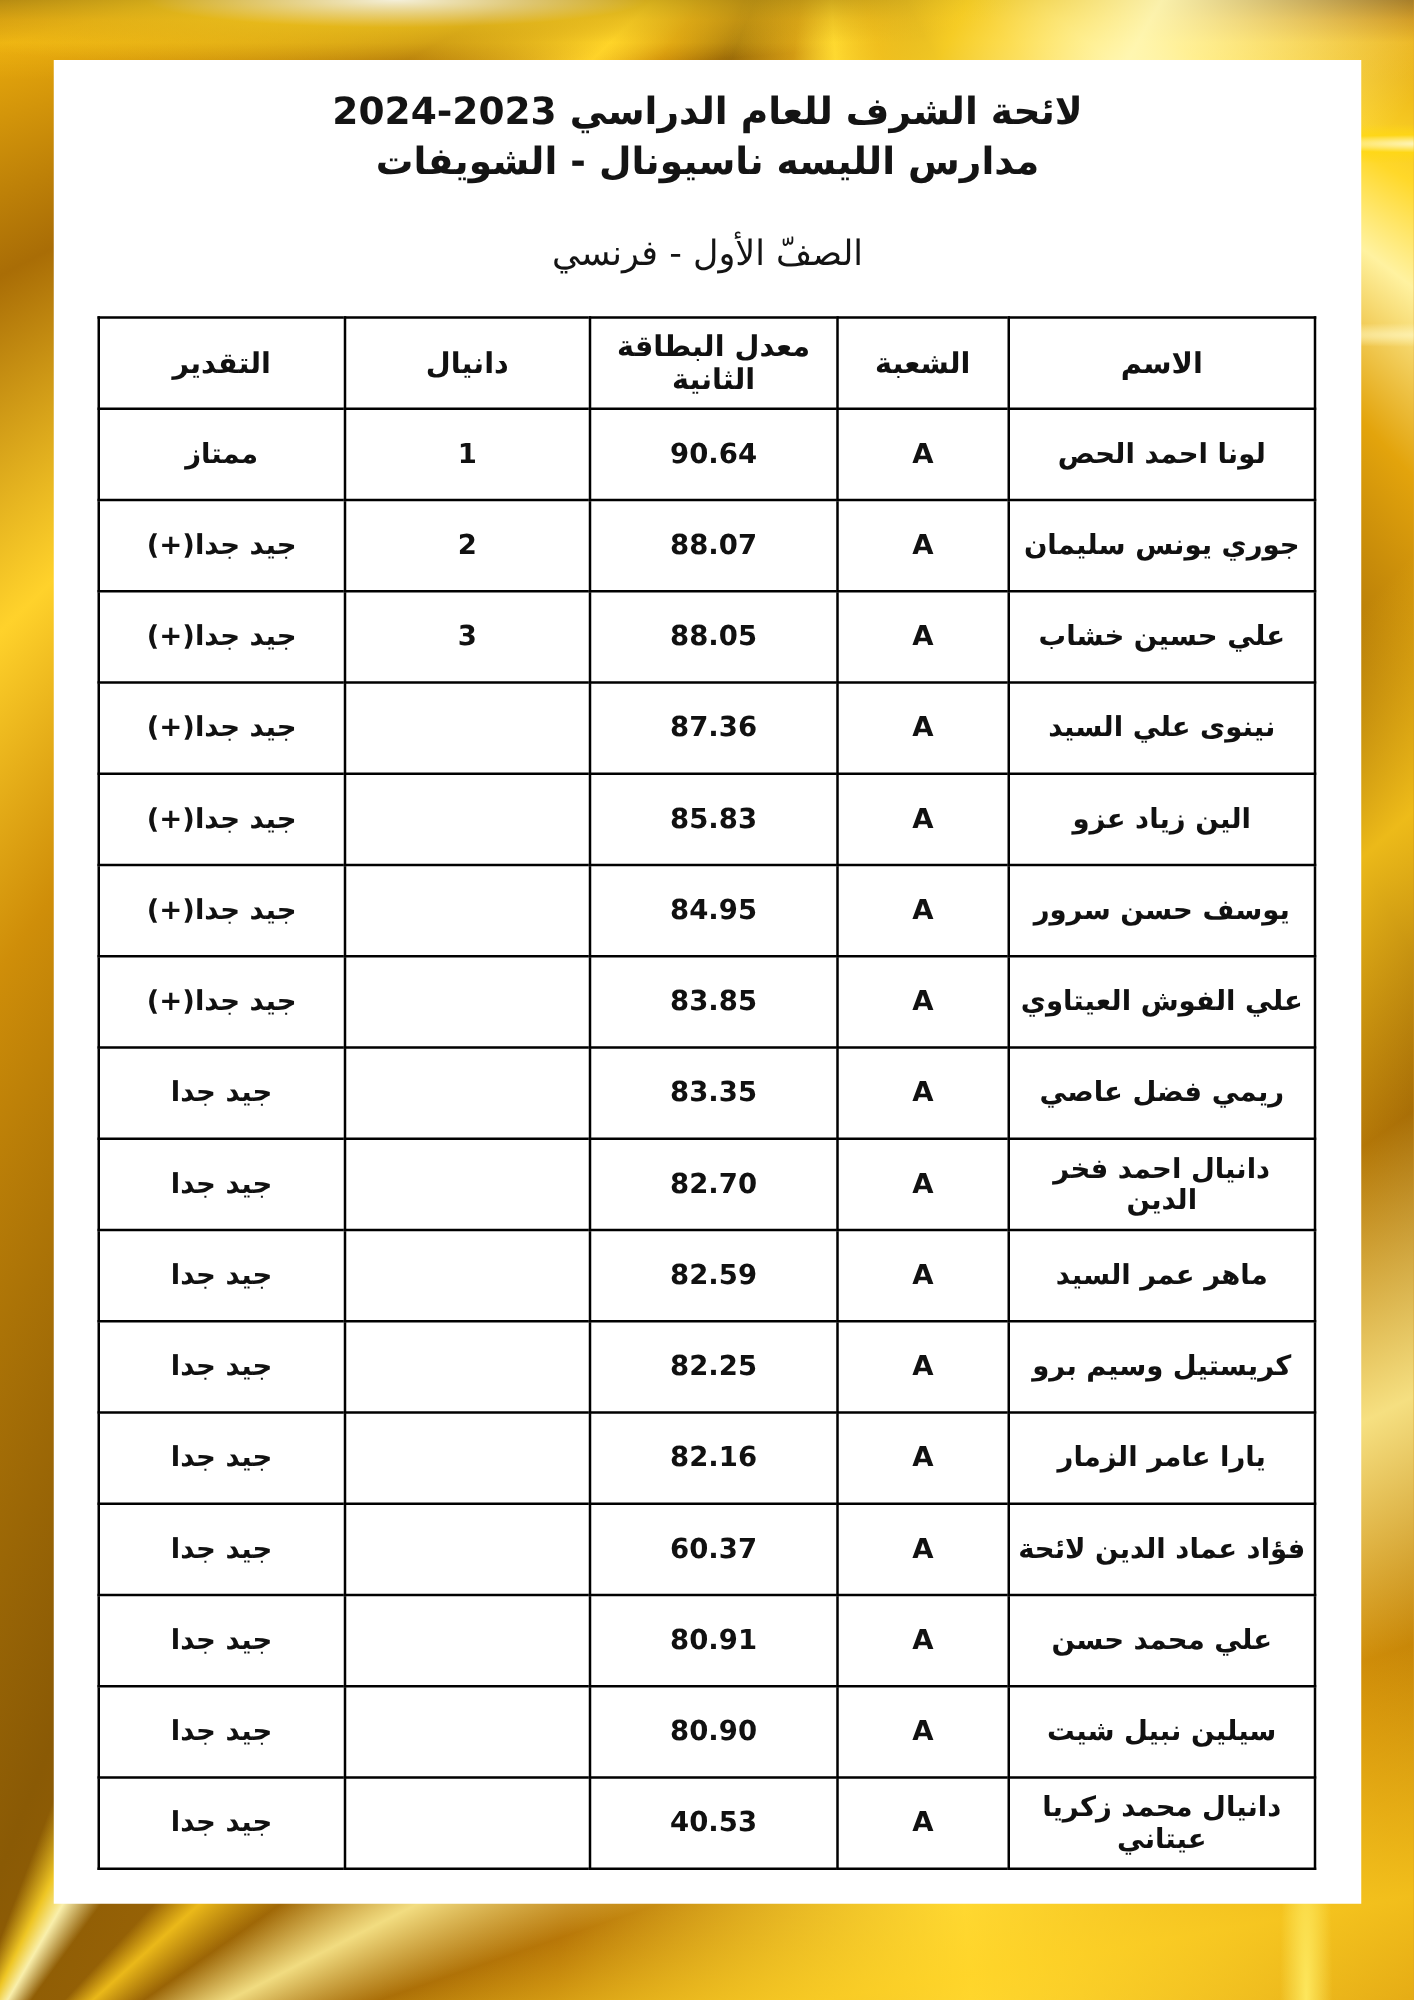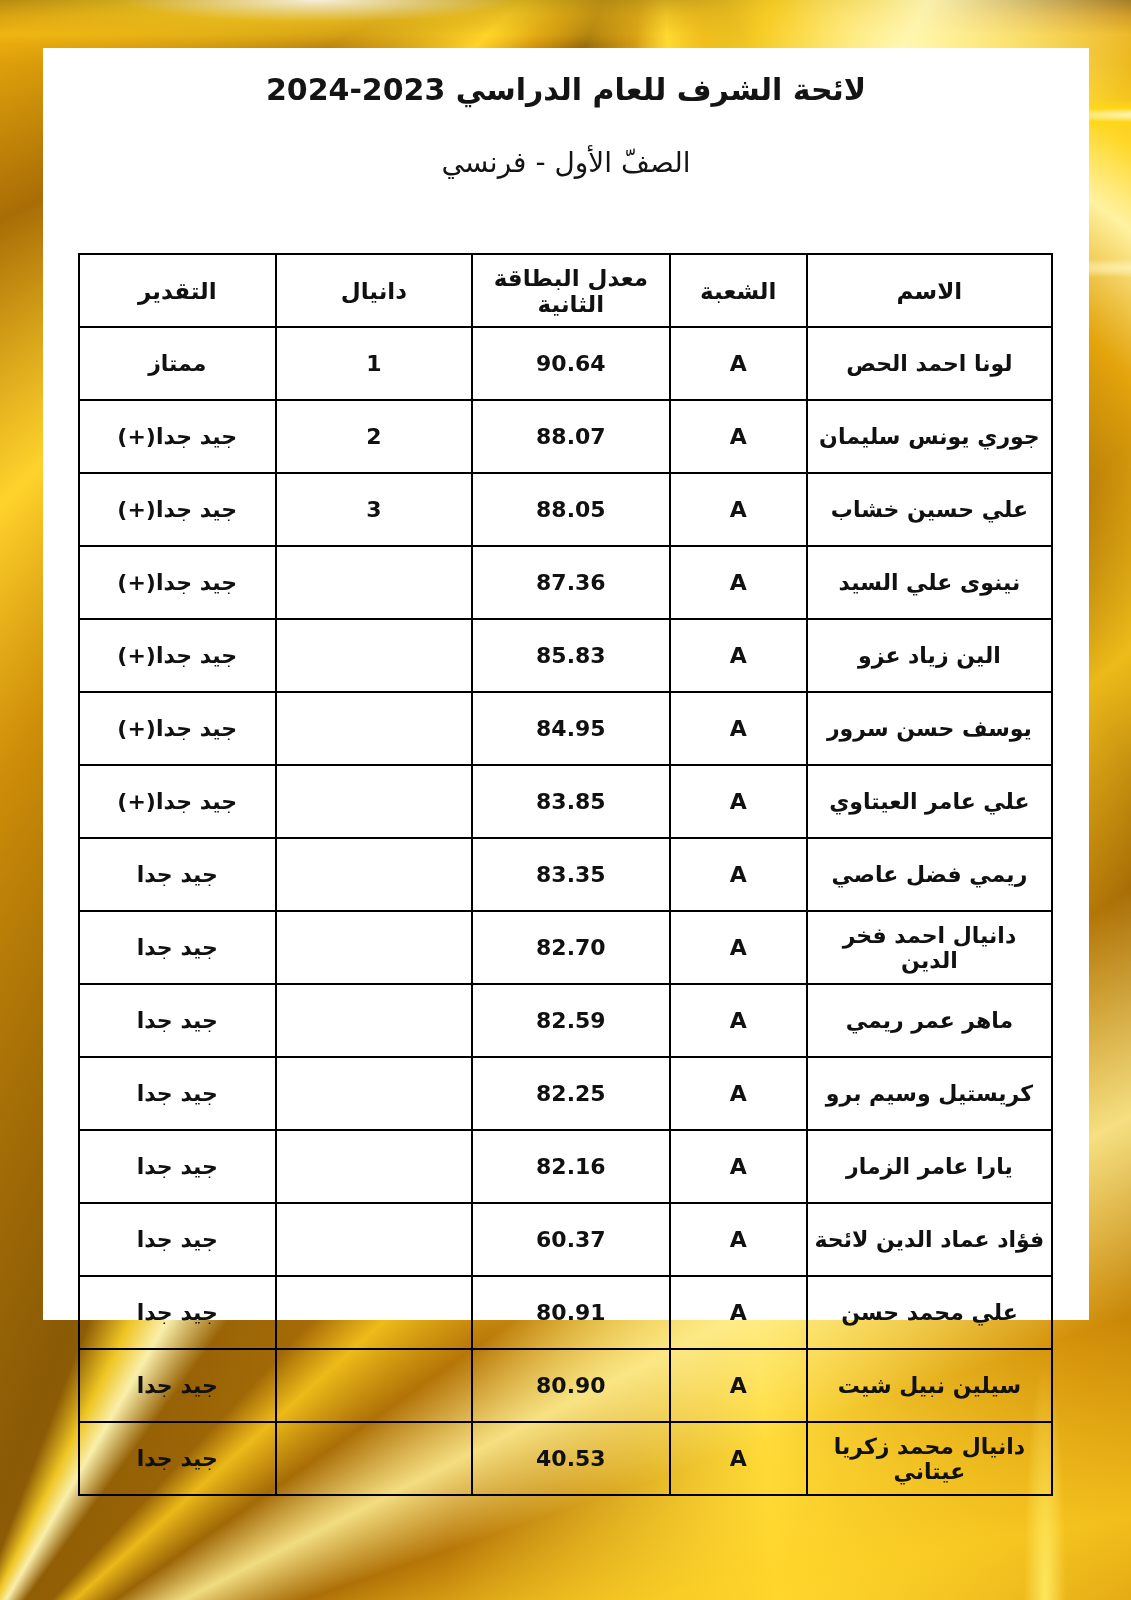--- a/index.html
+++ b/index.html
@@ -29,21 +29,21 @@
         #a96d06 0deg, #d9970b 14deg, #ffd829 30deg, #fff2a0 37deg, #e3a40c 47deg,
         #9a6306 62deg, #d28f09 74deg, #ffdc3a 86deg, #b87708 97deg, #8a5a05 112deg,
         #cf8e09 126deg, #ffd22b 136deg, #a96d06 152deg, #e8a90c 166deg, #b87708 180deg,
         #a96d06 360deg);
   }
   .card {
     position: absolute;
     left: 43px;
     top: 48px;
     width: 1046px;
-    height: 1272px;
+    height: 1475px;
     background: #ffffff;
   }
   .title-block {
     position: absolute;
     top: 22px;
     left: 0;
     right: 0;
     text-align: center;
     color: #141414;
   }
@@ -93,20 +93,21 @@
   col.c-rank    { width: 20.2%; }
   col.c-grade   { width: 20.2%; }
 </style>
 </head>
 <body>
 
 <div class="card">
 
   <div class="title-block" dir="rtl">
     <div class="title-line">لائحة الشرف للعام الدراسي 2023-2024</div>
+    <div class="title-line">مدارس الليسه ناسيونال - الشويفات</div>
     <div class="class-title">الصفّ الأول - فرنسي</div>
   </div>
 
   <div class="table-wrap">
     <table class="honor" dir="rtl">
       <colgroup>
         <col class="c-name">
           <col class="c-section">
           <col class="c-average">
           <col class="c-rank">
@@ -158,42 +159,42 @@
           <td>جيد جدا(+)</td>
         </tr>
         <tr>
           <td>يوسف حسن سرور</td>
           <td>A</td>
           <td>84.95</td>
           <td></td>
           <td>جيد جدا(+)</td>
         </tr>
         <tr>
-          <td>علي عامر العيتاوي</td>
+          <td>علي الفوش العيتاوي</td>
           <td>A</td>
           <td>83.85</td>
           <td></td>
           <td>جيد جدا(+)</td>
         </tr>
         <tr>
           <td>ريمي فضل عاصي</td>
           <td>A</td>
           <td>83.35</td>
           <td></td>
           <td>جيد جدا</td>
         </tr>
         <tr>
           <td>دانيال احمد فخر الدين</td>
           <td>A</td>
           <td>82.70</td>
           <td></td>
           <td>جيد جدا</td>
         </tr>
         <tr>
-          <td>ماهر عمر ريمي</td>
+          <td>ماهر عمر السيد</td>
           <td>A</td>
           <td>82.59</td>
           <td></td>
           <td>جيد جدا</td>
         </tr>
         <tr>
           <td>كريستيل وسيم برو</td>
           <td>A</td>
           <td>82.25</td>
           <td></td>

